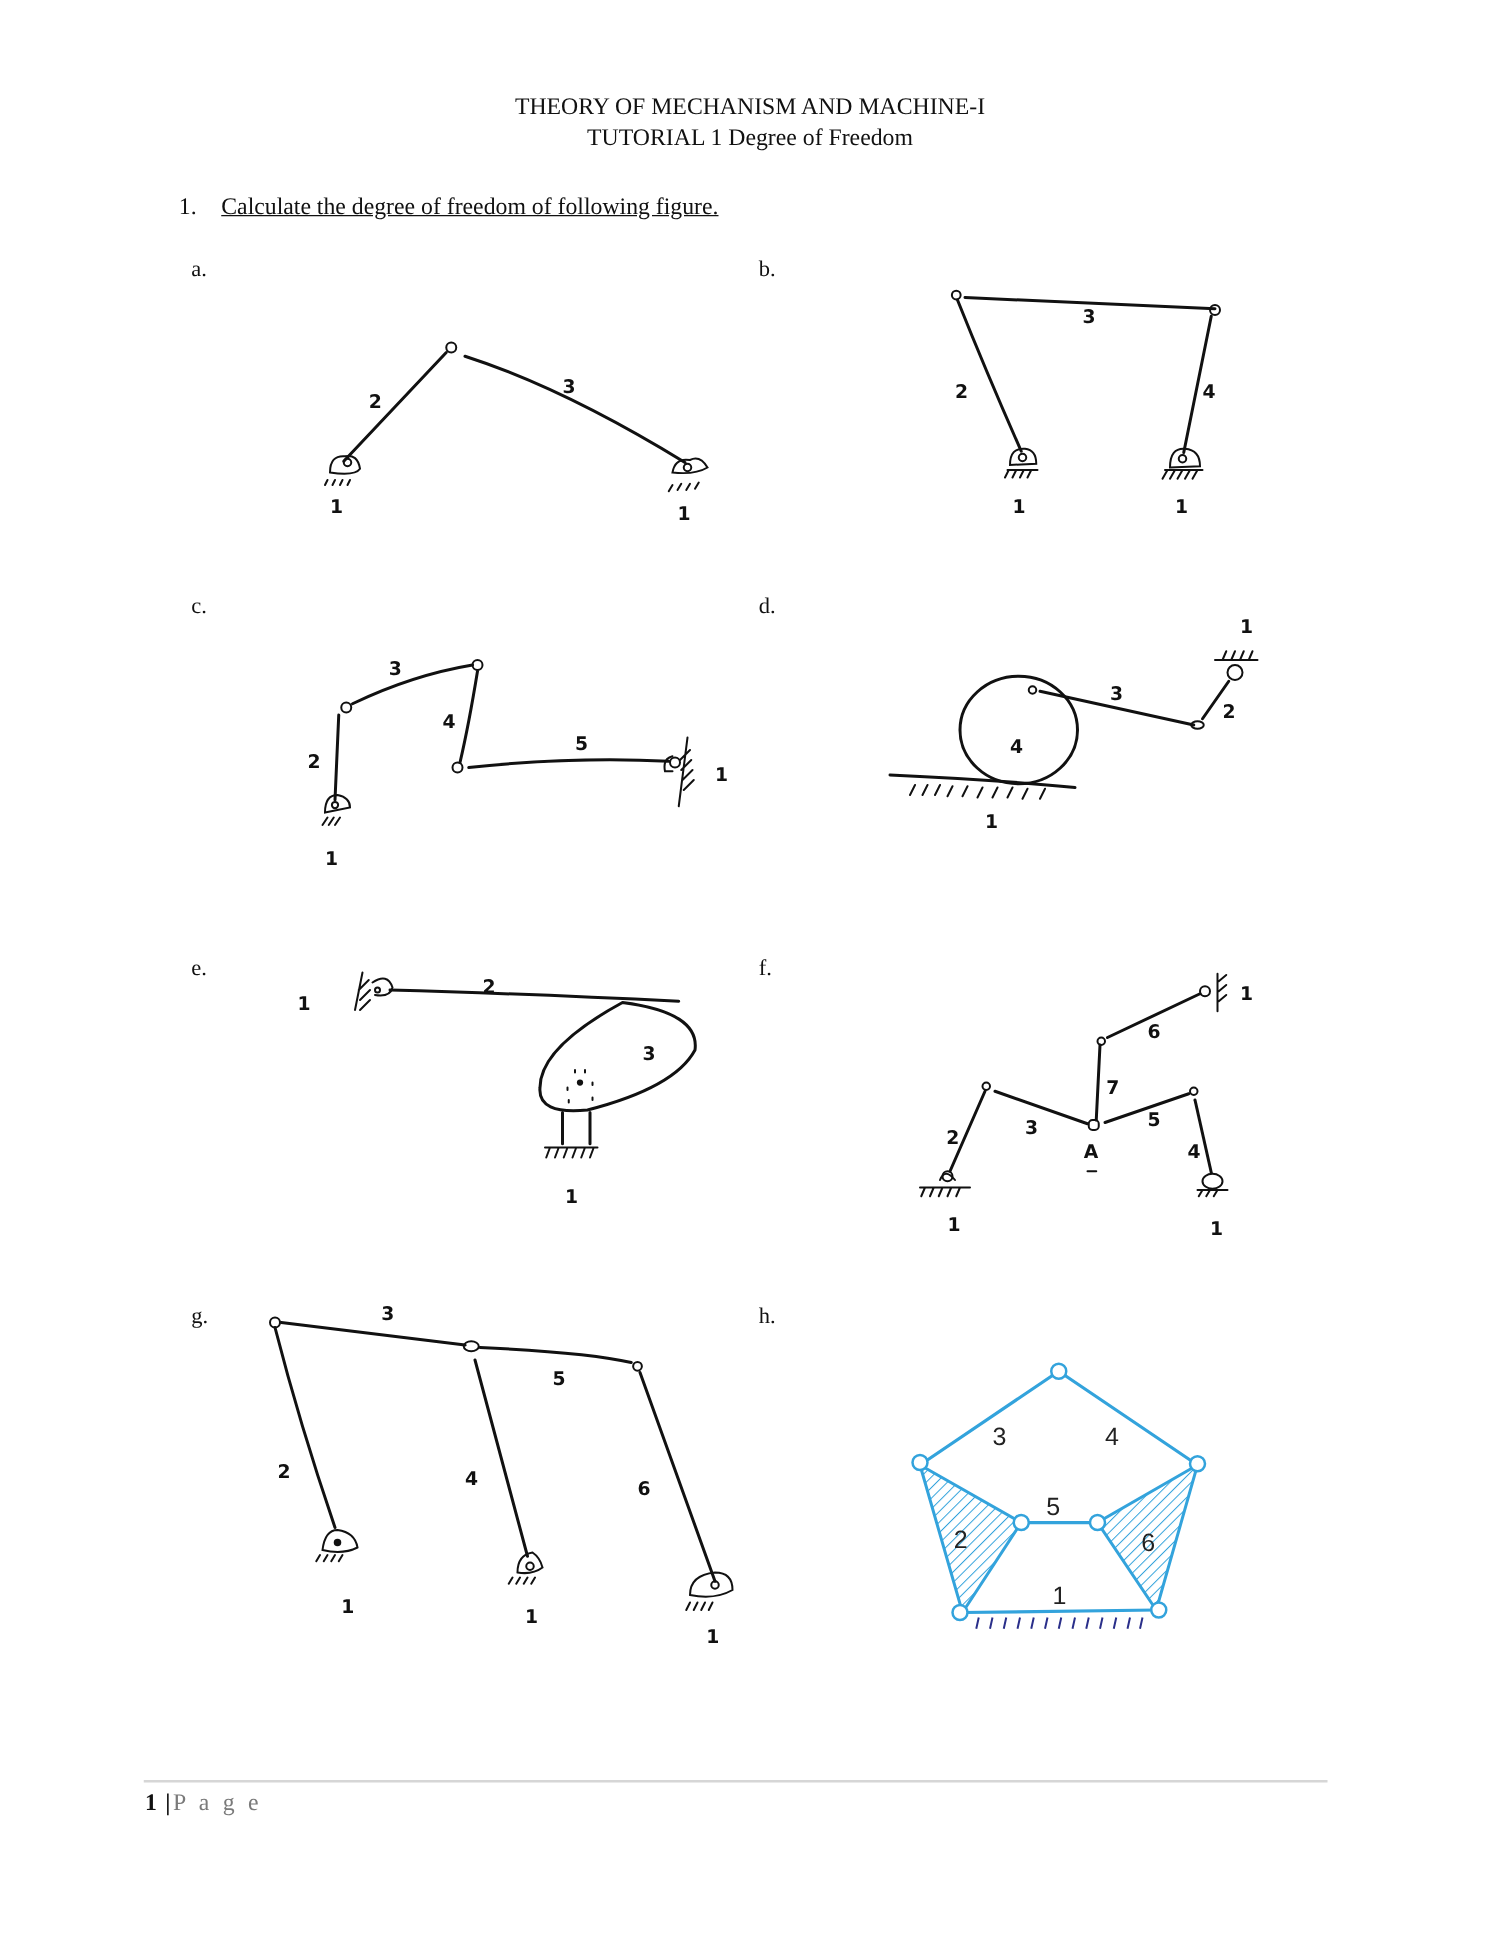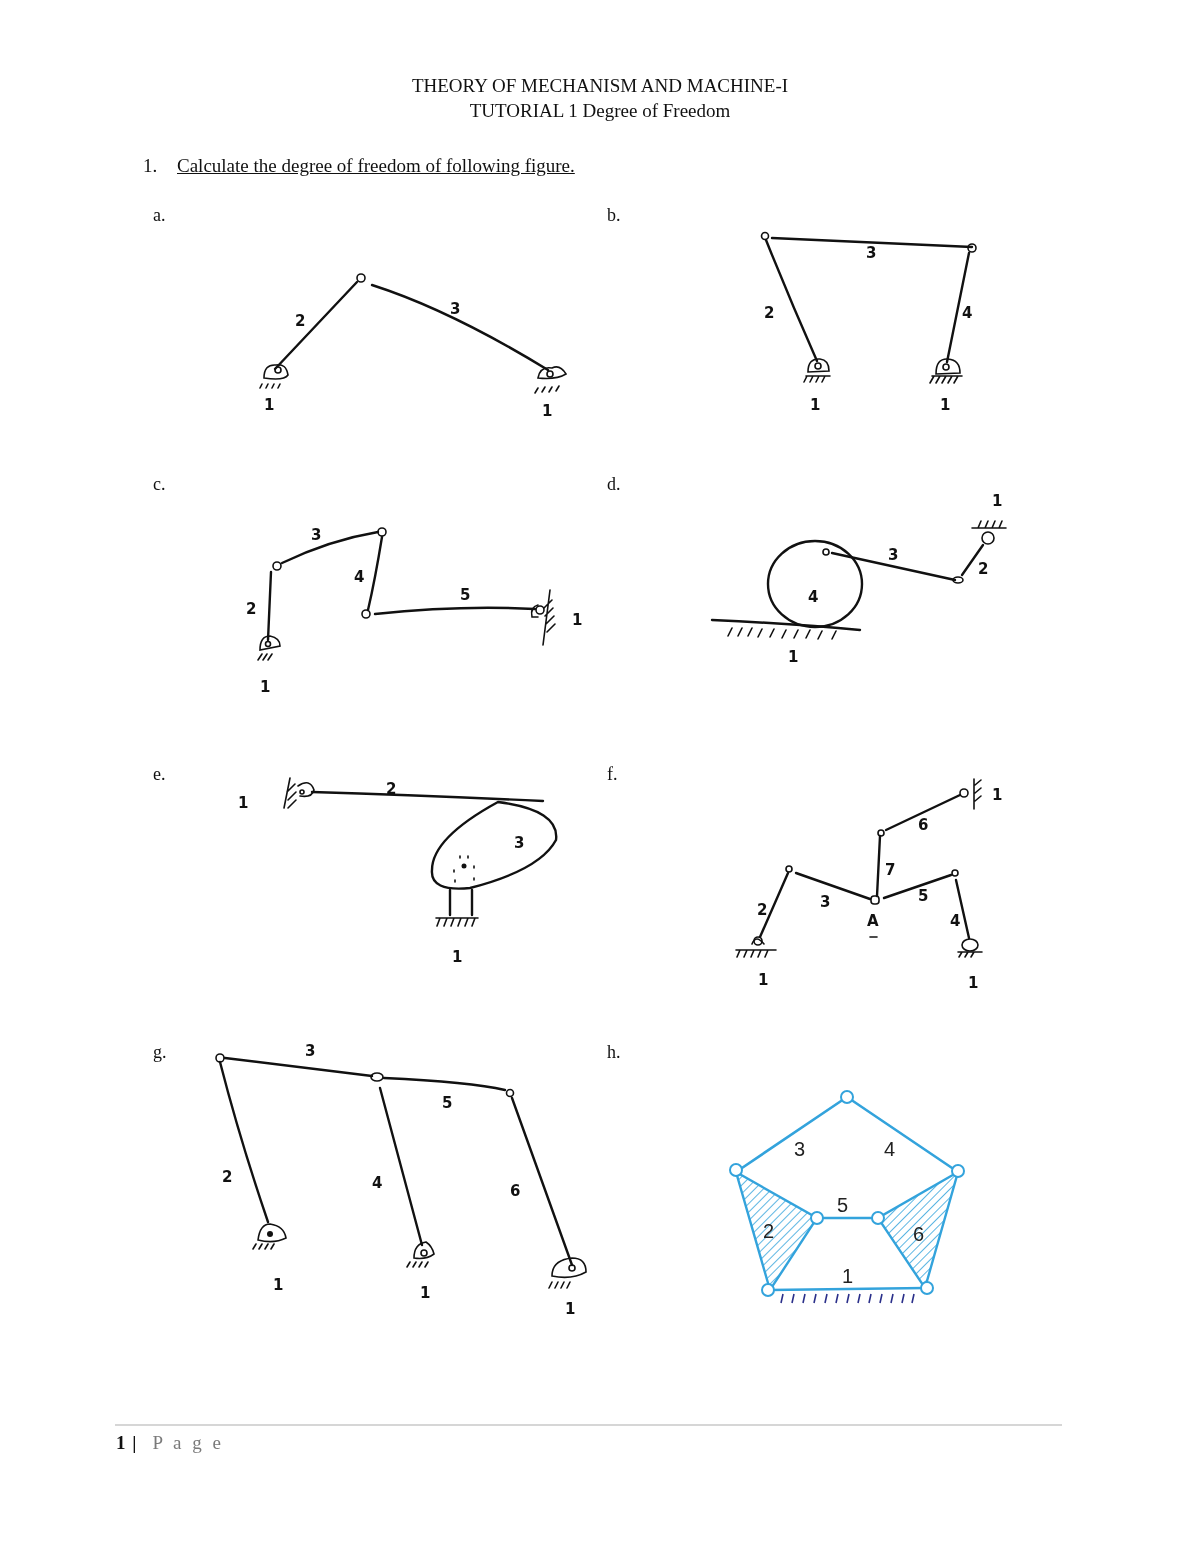--- a/index.html
+++ b/index.html
@@ -13,21 +13,21 @@
   svg.fig { position:absolute; overflow:visible; }
   .ink { stroke:#111; fill:none; stroke-width:2.4; stroke-linecap:round; stroke-linejoin:round; }
   .ink-thin { stroke:#111; fill:none; stroke-width:1.6; stroke-linecap:round; }
   .hand { font-family:"DejaVu Sans", sans-serif; font-weight:bold; font-size:15px; fill:#111; }
   .blue { stroke:#33a3dc; fill:none; stroke-width:2.6; stroke-linejoin:round; }
   .blue-num { font-family:"Liberation Sans", sans-serif; font-size:20px; fill:#222; }
   .footer-line { position:absolute; left:115px; top:1424px; width:947px; height:2px; background:#d6d6d6; }
   .footer { position:absolute; left:116px; top:1432px; font-size:19px; }
   .footer .pnum { font-weight:bold; }
   .footer .bar { font-weight:bold; margin:0 2px; }
-  .footer .pg { color:#7a7a7a; letter-spacing:3px;margin-left:14px; }
+  .footer .pg { color:#7a7a7a; letter-spacing:3px; }
 </style>
 </head>
 <body>
 
 <div class="title t1">THEORY OF MECHANISM AND MACHINE-I</div>
 <div class="title t2">TUTORIAL 1 Degree of Freedom</div>
 
 <div class="question">
   <span class="num">1.</span><span>Calculate the degree of freedom of following figure.</span>
 </div>

